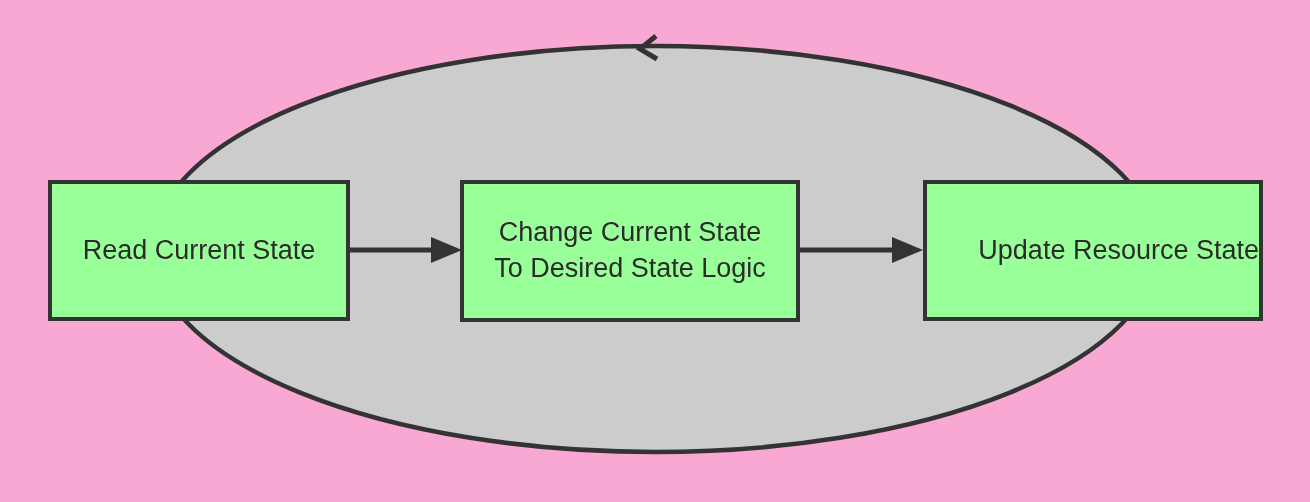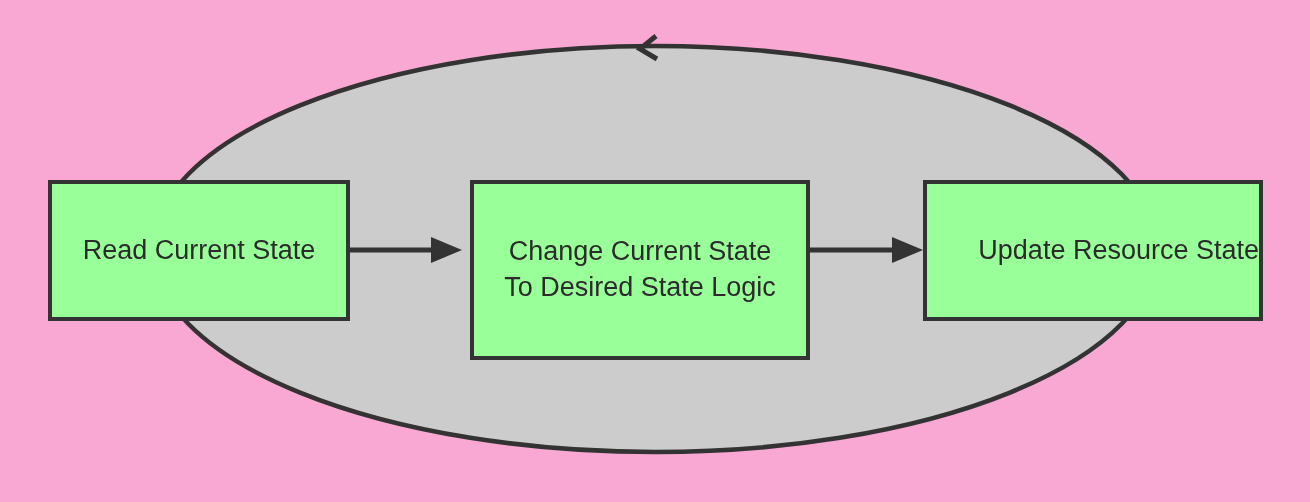--- a/index.html
+++ b/index.html
@@ -28,21 +28,21 @@
     display: flex;
     align-items: center;
     justify-content: center;
     text-align: center;
     color: #2b2b2b;
     font-size: 27px;
     line-height: 1.32;
     white-space: pre-line;
   }
   .node-read    { left: 48px;  top: 180px; width: 302px; height: 141px; }
-  .node-change  { left: 460px; top: 180px; width: 340px; height: 180px; margin-left: 10px; }
+  .node-change  { left: 460px; top: 180px; width: 340px; height: 142px; }
   .node-update  { left: 923px; top: 180px; width: 340px; height: 141px; justify-content: flex-end; }
 </style>
 </head>
 <body>
 
 <div class="canvas">
 
   <svg class="diagram-svg" width="1310" height="502" viewBox="0 0 1310 502">
 
     <ellipse cx="655" cy="249" rx="502" ry="203" fill="#cccccc" stroke="#333333" stroke-width="4.5"></ellipse>

